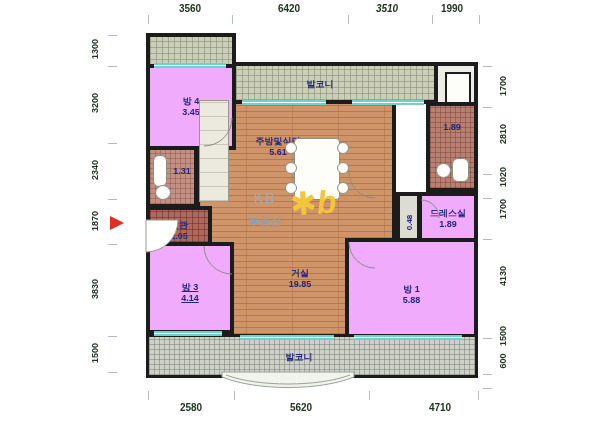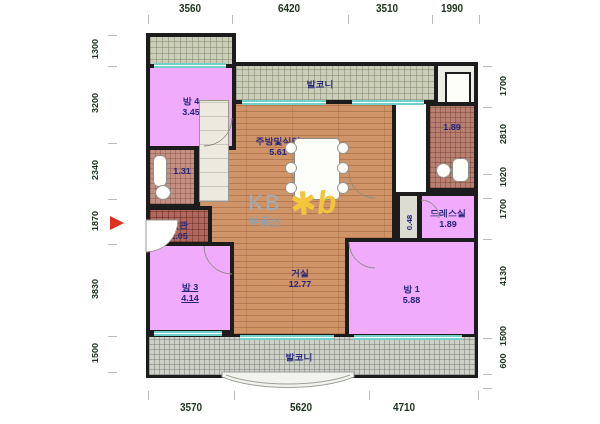--- a/index.html
+++ b/index.html
@@ -33,21 +33,21 @@
         background-image:repeating-linear-gradient(0deg,rgba(80,28,22,.4) 0 1px,transparent 1px 6px),
                          repeating-linear-gradient(90deg,rgba(80,28,22,.4) 0 1px,transparent 1px 6px);}
   .shelves{background-color:#eceade;
         background-image:repeating-linear-gradient(0deg,#c9c7ba 0 1px,transparent 1px 14px);
         border:1px solid #9a988c;box-sizing:border-box;}
   .rlabel{position:absolute;text-align:center;color:#26267d;font-weight:bold;font-size:9px;line-height:1.2;}
   .win{position:absolute;height:5px;background:#fff;border-top:2px solid #6fd0cc;border-bottom:2px solid #6fd0cc;box-sizing:border-box;}
   .fix{position:absolute;background:#fdfdfa;border:1px solid #8d8d85;}
   .overlay{position:absolute;left:0;top:0;pointer-events:none;}
   #kb-text{position:absolute;left:232px;top:190px;width:66px;text-align:center;
-           font-size:22px;letter-spacing:2px;color:#a0acb6;}
+           font-size:14px;letter-spacing:2px;color:#a0acb6;}
   #kb-sub{position:absolute;left:232px;top:214px;width:66px;text-align:center;
           font-size:11px;font-weight:bold;color:#8fa0ad;}
   #kb-logo{position:absolute;left:290px;top:184px;font-size:32px;font-weight:bold;font-style:italic;
            color:#f2c53d;transform:rotate(-4deg);}
   #entry-arrow{position:absolute;left:110px;top:216px;width:0;height:0;
            border-top:7px solid transparent;border-bottom:7px solid transparent;border-left:14px solid #e03020;}
   .vtext{position:absolute;transform:rotate(-90deg);transform-origin:center;color:#26267d;font-weight:bold;font-size:8px;}
 </style>
 </head>
 <body>
@@ -139,21 +139,21 @@
   </div>
 
   <div class="room hatch-gray" style="left:146px;top:334px;width:332px;height:44px;border-width:3px;">
     <div class="rlabel" style="left:118px;top:15px;width:64px;">
       <span>발코니</span>
     </div>
   </div>
 
   <div class="rlabel" style="left:270px;top:268px;width:60px;">
     <span>거실</span><br>
-    <span>12.77</span>
+    <span>19.85</span>
   </div>
 
   <div class="win" style="left:154px;top:63px;width:72px;"></div>
   <div class="win" style="left:242px;top:100px;width:84px;"></div>
   <div class="win" style="left:352px;top:100px;width:72px;"></div>
   <div class="win" style="left:154px;top:331px;width:68px;"></div>
   <div class="win" style="left:240px;top:335px;width:94px;"></div>
   <div class="win" style="left:354px;top:335px;width:108px;"></div>
 
   <svg class="overlay" width="600" height="424">
@@ -168,31 +168,31 @@
   </svg>
 
   <div id="kb-text">KB</div>
   <div id="kb-sub">부동산</div>
   <div id="kb-logo">✱b</div>
 
   <div id="entry-arrow"></div>
 
   <div class="dim" style="left:168px;top:3px;">3560</div>
   <div class="dim" style="left:267px;top:3px;">6420</div>
-  <div class="dim" style="left:365px;top:3px;">3510</div>
+  <div class="dim" style="left:365px;top:3px;font-style:italic;">3510</div>
   <div class="dim" style="left:430px;top:3px;">1990</div>
   <div class="tickv" style="left:148px;top:15px;"></div>
   <div class="tickv" style="left:232px;top:15px;"></div>
   <div class="tickv" style="left:348px;top:15px;"></div>
   <div class="tickv" style="left:432px;top:15px;"></div>
   <div class="tickv" style="left:479px;top:15px;"></div>
 
-  <div class="dim" style="left:169px;top:402px;">3570</div>
+  <div class="dim" style="left:169px;top:402px;">2580</div>
   <div class="dim" style="left:279px;top:402px;">5620</div>
-  <div class="dim" style="left:382px;top:402px;">4710</div>
+  <div class="dim" style="left:418px;top:402px;">4710</div>
   <div class="tickv" style="left:148px;top:391px;"></div>
   <div class="tickv" style="left:234px;top:391px;"></div>
   <div class="tickv" style="left:369px;top:391px;"></div>
   <div class="tickv" style="left:478px;top:391px;"></div>
 
   <div class="dimv" style="left:73px;top:44px;">1300</div>
   <div class="dimv" style="left:73px;top:98px;">3200</div>
   <div class="dimv" style="left:73px;top:165px;">2340</div>
   <div class="dimv" style="left:73px;top:216px;">1870</div>
   <div class="dimv" style="left:73px;top:284px;">3830</div>

